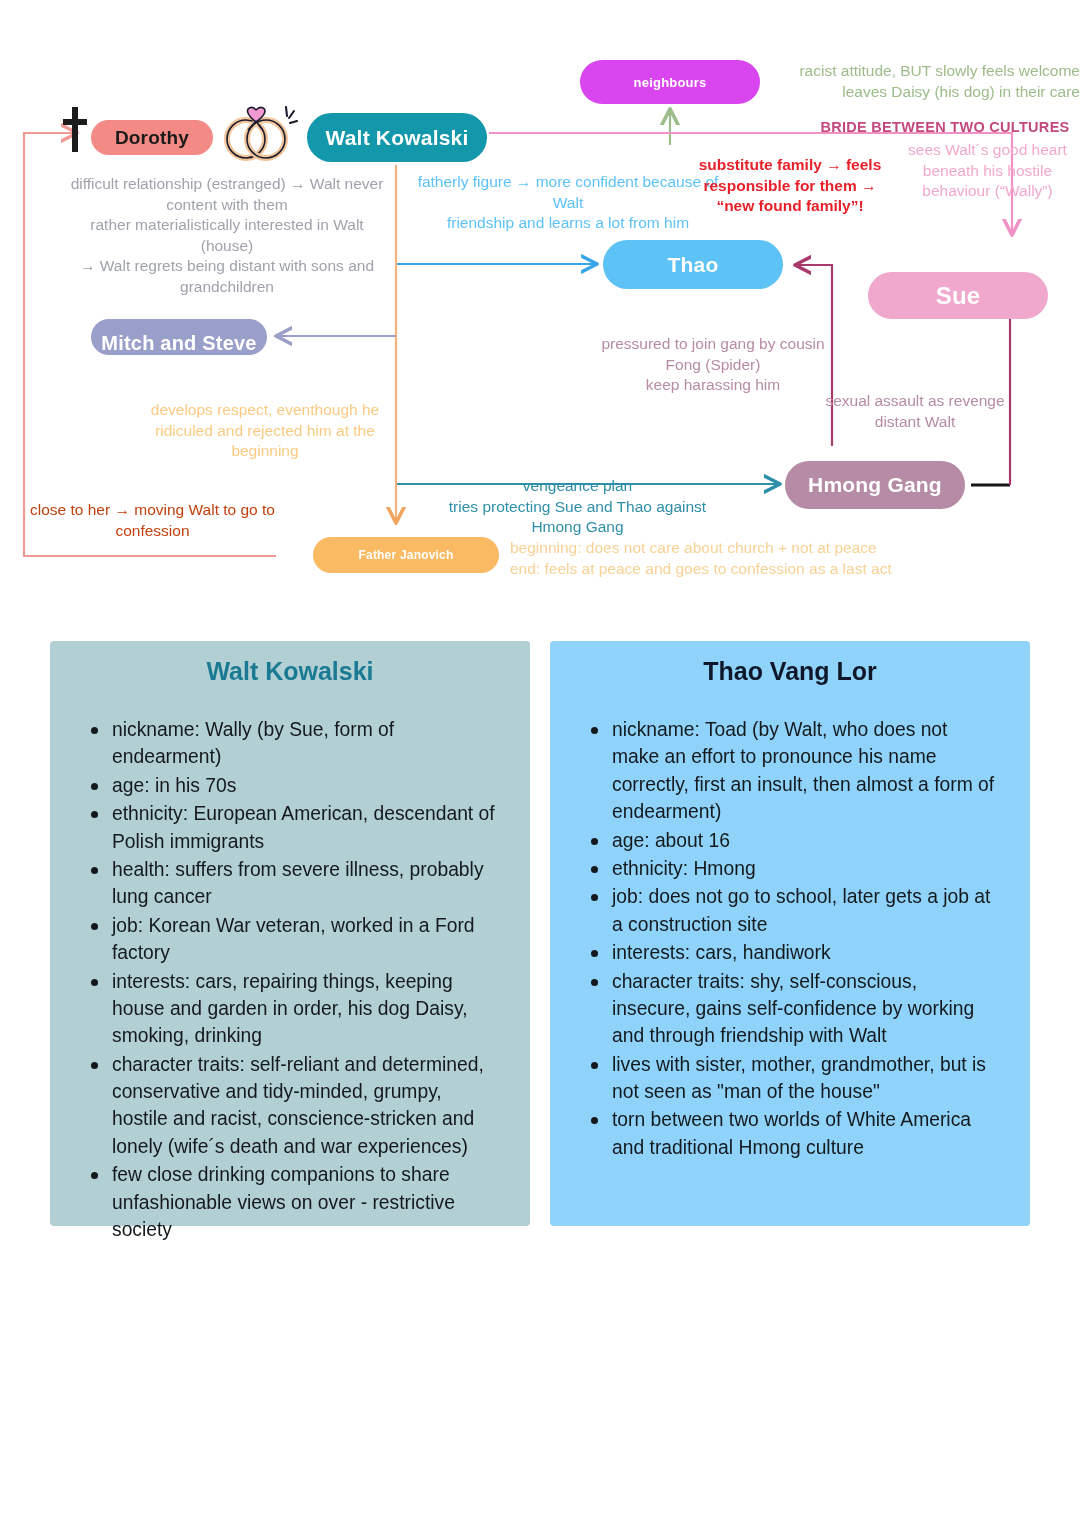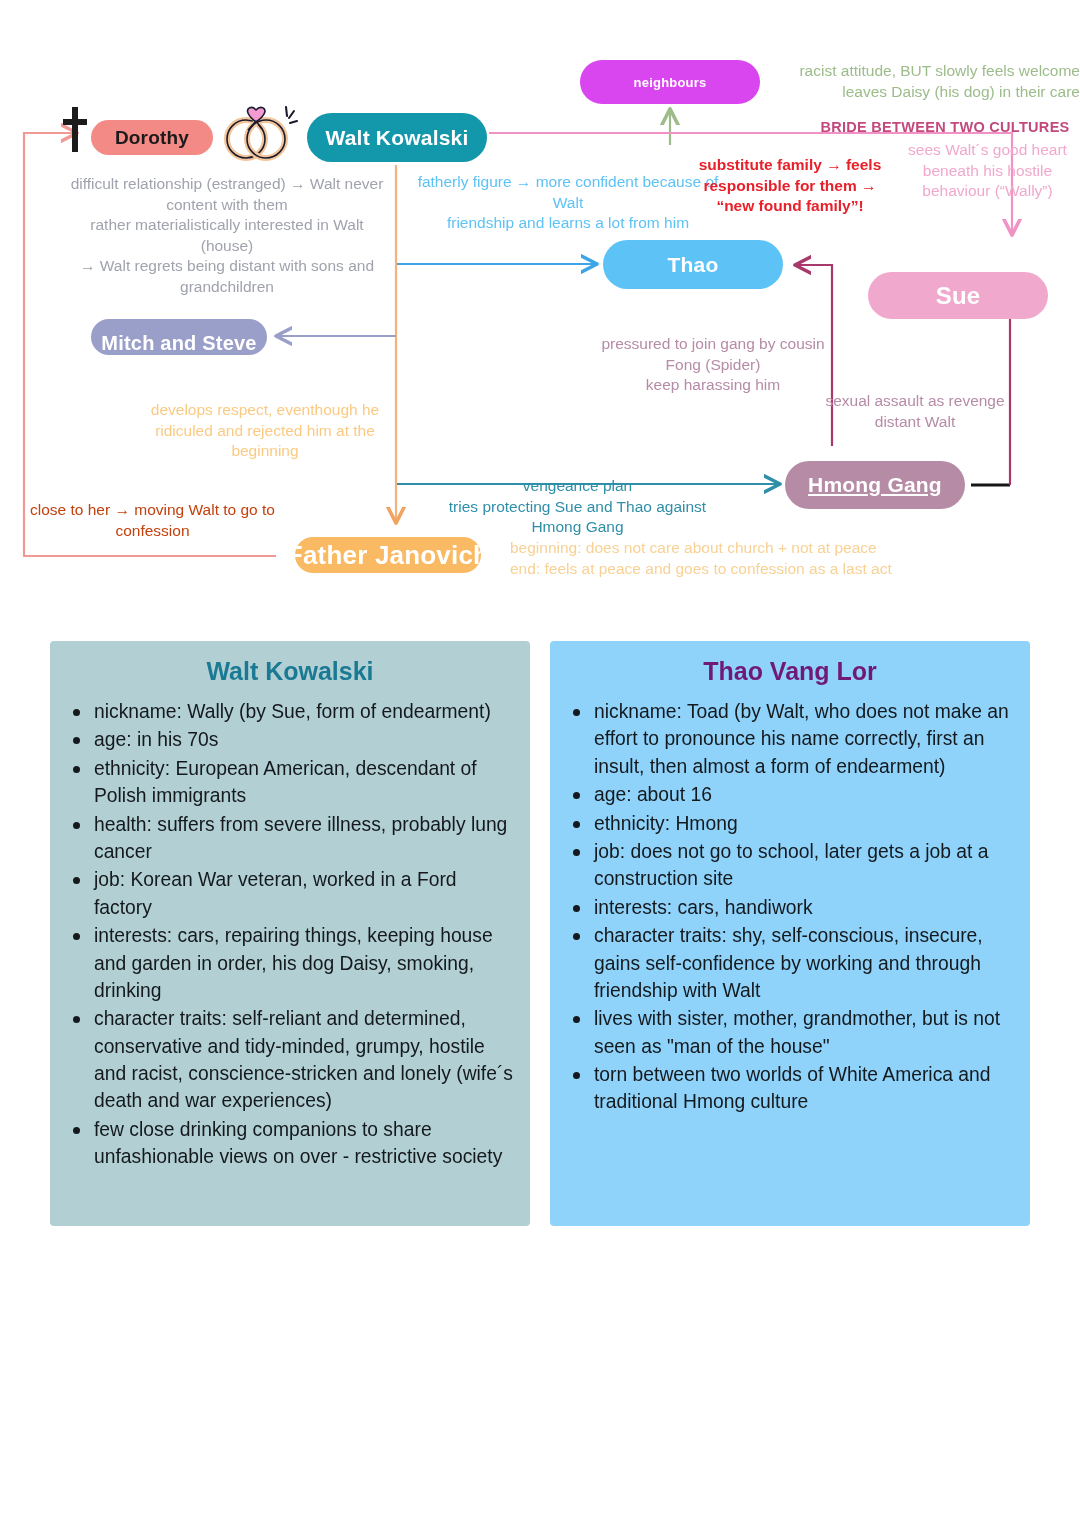--- a/index.html
+++ b/index.html
@@ -12,22 +12,22 @@
 
   .node{position:absolute;display:flex;align-items:center;justify-content:center;
         border-radius:40px;font-weight:bold;white-space:nowrap;letter-spacing:.2px;}
 
   .n-dorothy{left:91px;top:120px;width:122px;height:35px;background:#f48a85;color:#1b1b1b;font-size:19px;}
   .n-walt{left:307px;top:113px;width:180px;height:49px;background:#1397ab;color:#ffffff;font-size:21px;}
   .n-neighbours{left:580px;top:60px;width:180px;height:44px;background:#d946ef;color:#ffffff;font-size:13px;}
   .n-thao{left:603px;top:240px;width:180px;height:49px;background:#5dc2f5;color:#ffffff;font-size:21px;}
   .n-sue{left:868px;top:240px;width:180px;height:47px;background:#f1a8cd;color:#ffffff;font-size:24px;margin-top:32px;}
   .n-mitch{left:91px;top:319px;width:176px;height:36px;background:#9a9fca;color:#ffffff;font-size:20px;align-items:flex-end;}
-  .n-hmong{left:785px;top:461px;width:180px;height:48px;background:#b68ba6;color:#ffffff;font-size:21px;text-decoration:underline;}
-  .n-janovich{left:295px;top:537px;width:186px;height:36px;background:#fab963;color:#ffffff;font-size:26px;}
+  .n-hmong{left:785px;top:461px;width:180px;height:48px;background:#b68ba6;color:#ffffff;font-size:21px;}
+  .n-janovich{left:313px;top:537px;width:186px;height:36px;background:#fab963;color:#ffffff;font-size:12px;}
 
   .cap{position:absolute;text-align:center;line-height:1.33;font-size:15.5px;}
   .cap.b{font-weight:bold;}
 
   .c-dorothy{left:62px;top:174px;width:330px;color:#a0a3ad;}
   .c-walt-thao{left:408px;top:172px;width:320px;color:#5dc2f5;}
   .c-neigh{left:770px;top:61px;width:310px;color:#9cbc8a;text-align:right;}
   .c-sub{left:690px;top:155px;width:200px;color:#e8202a;font-weight:bold;}
   .c-bride{left:820px;top:118px;width:250px;color:#c2487e;font-weight:bold;font-size:14.5px;letter-spacing:.3px;}
   .c-sue{left:890px;top:140px;width:195px;color:#f1a8cd;}
@@ -40,22 +40,22 @@
 
   .cross{position:absolute;left:61px;top:107px;width:28px;height:45px;}
 
   .rings{position:absolute;left:218px;top:97px;width:86px;height:66px;}
 
   
   .card{position:absolute;top:641px;height:585px;border-radius:4px;padding:0;box-sizing:border-box;}
   .card.walt{left:50px;width:480px;background:#b2cfd4;}
   .card.thao{left:550px;width:480px;background:#8fd3fb;}
   .card h2{margin:0;padding:16px 0 12px;text-align:center;font-size:25px;color:#1a7a93;font-weight:bold;}
-  .card.thao h2{color:#701a75;}
-  .card ul{margin:0;padding:0 16px 0 44px;list-style:none;}
+  .card.thao h2{color:#0f172a;}
+  .card ul{margin:18px;padding:0 16px 0 44px;list-style:none;}
   .card li{position:relative;font-size:19.3px;line-height:1.42;color:#14191d;margin-bottom:1px;}
   .card li::before{content:"";position:absolute;left:-21px;top:11px;width:7px;height:7px;border-radius:50%;background:#14191d;}
 </style>
 </head>
 <body>
 
 <div id="stage">
 
   <div id="map">
 

